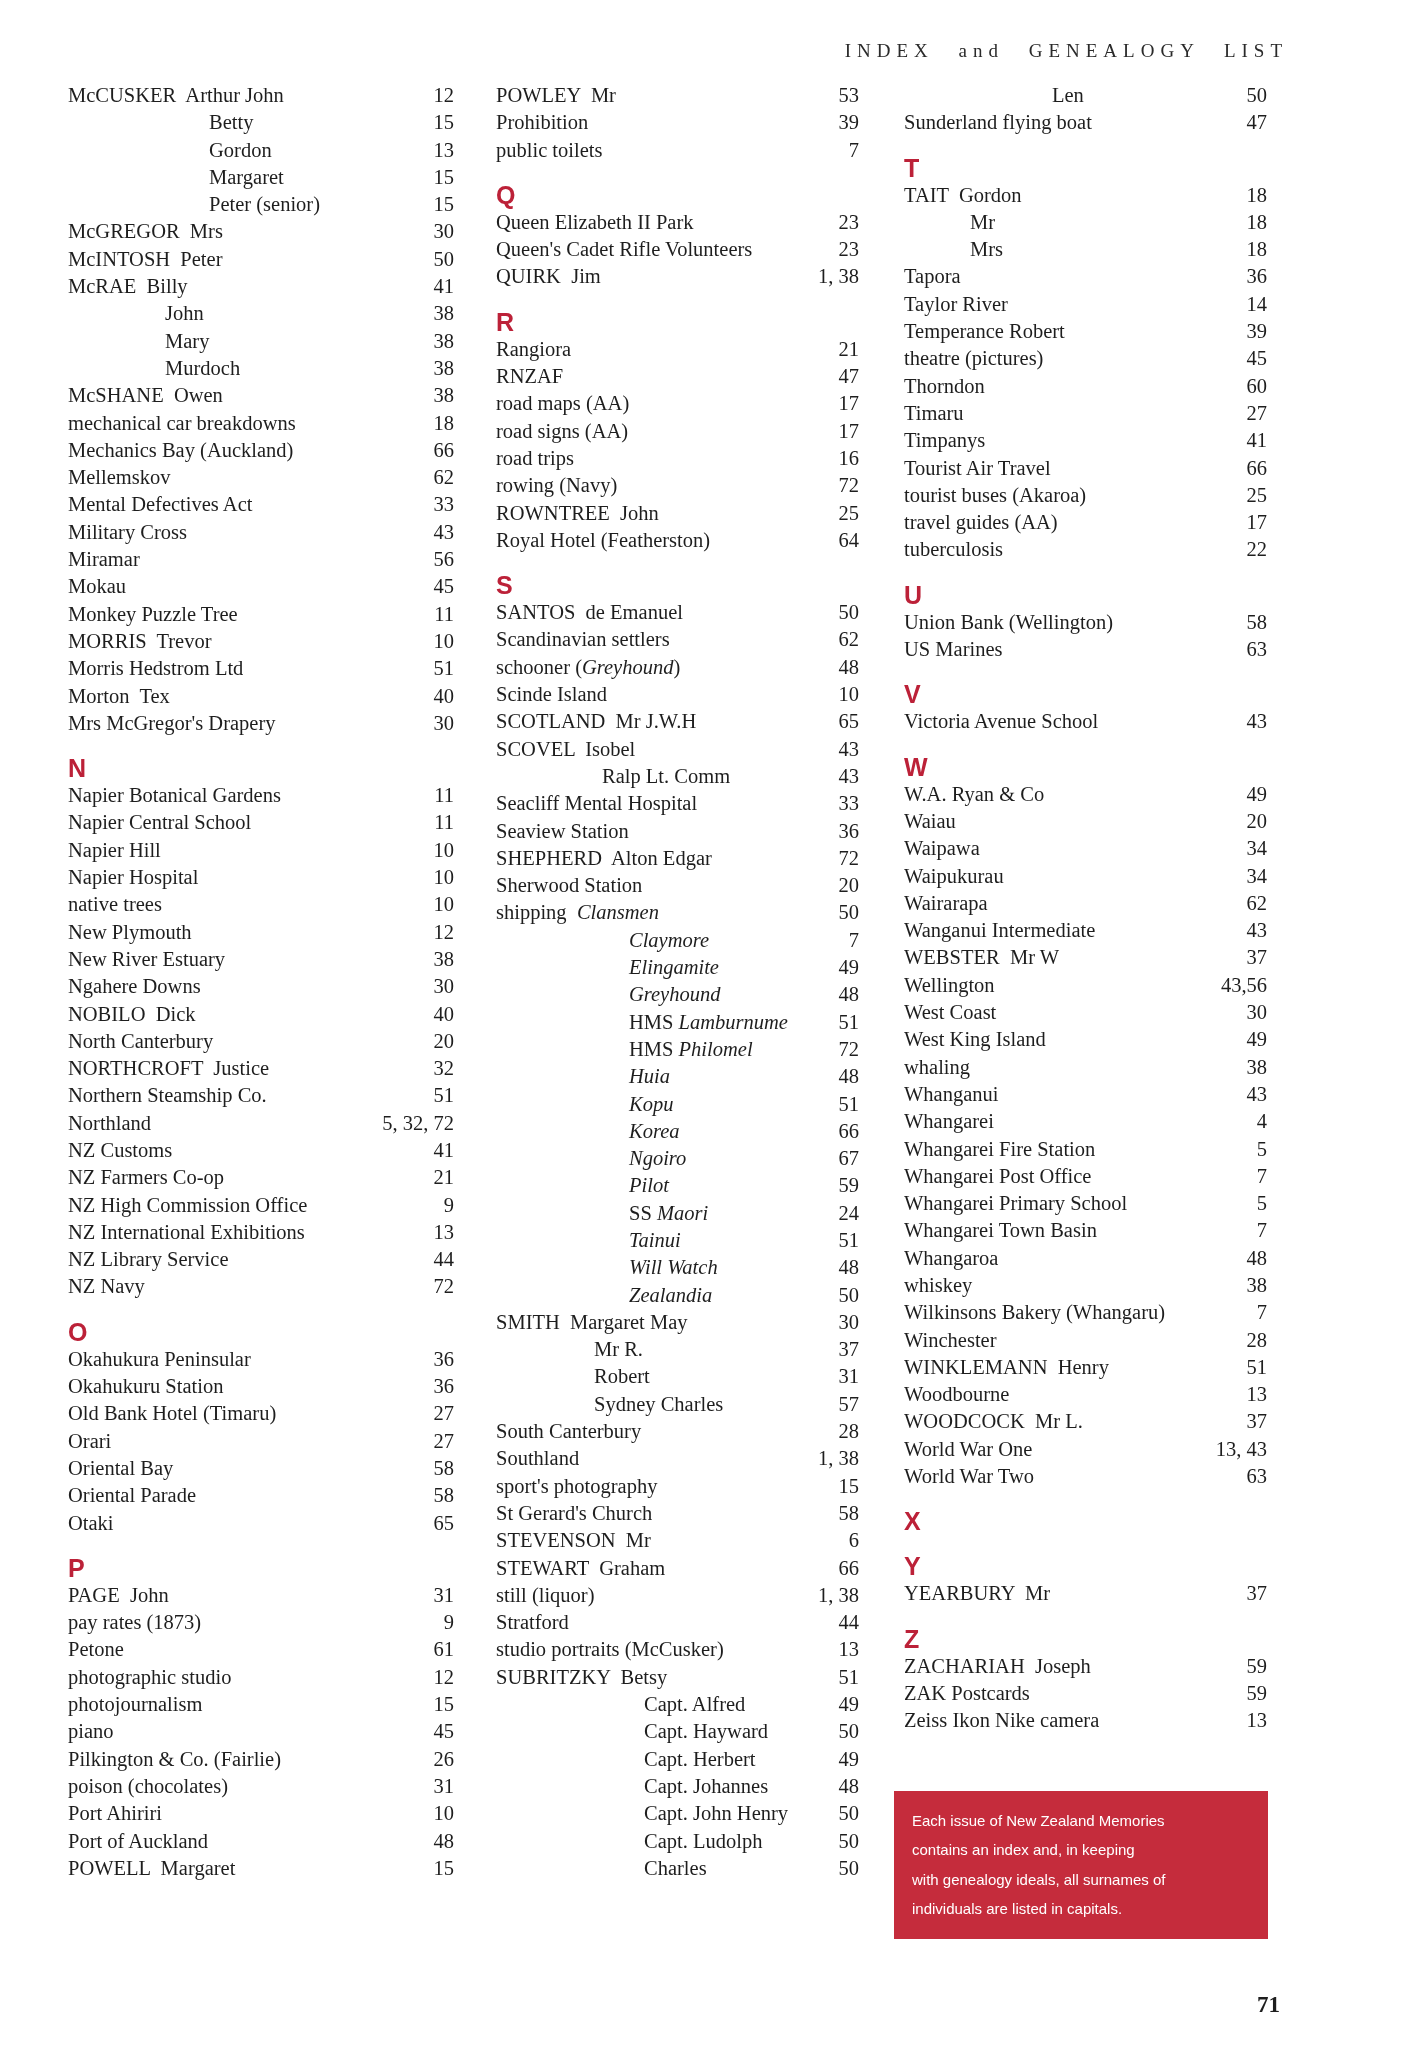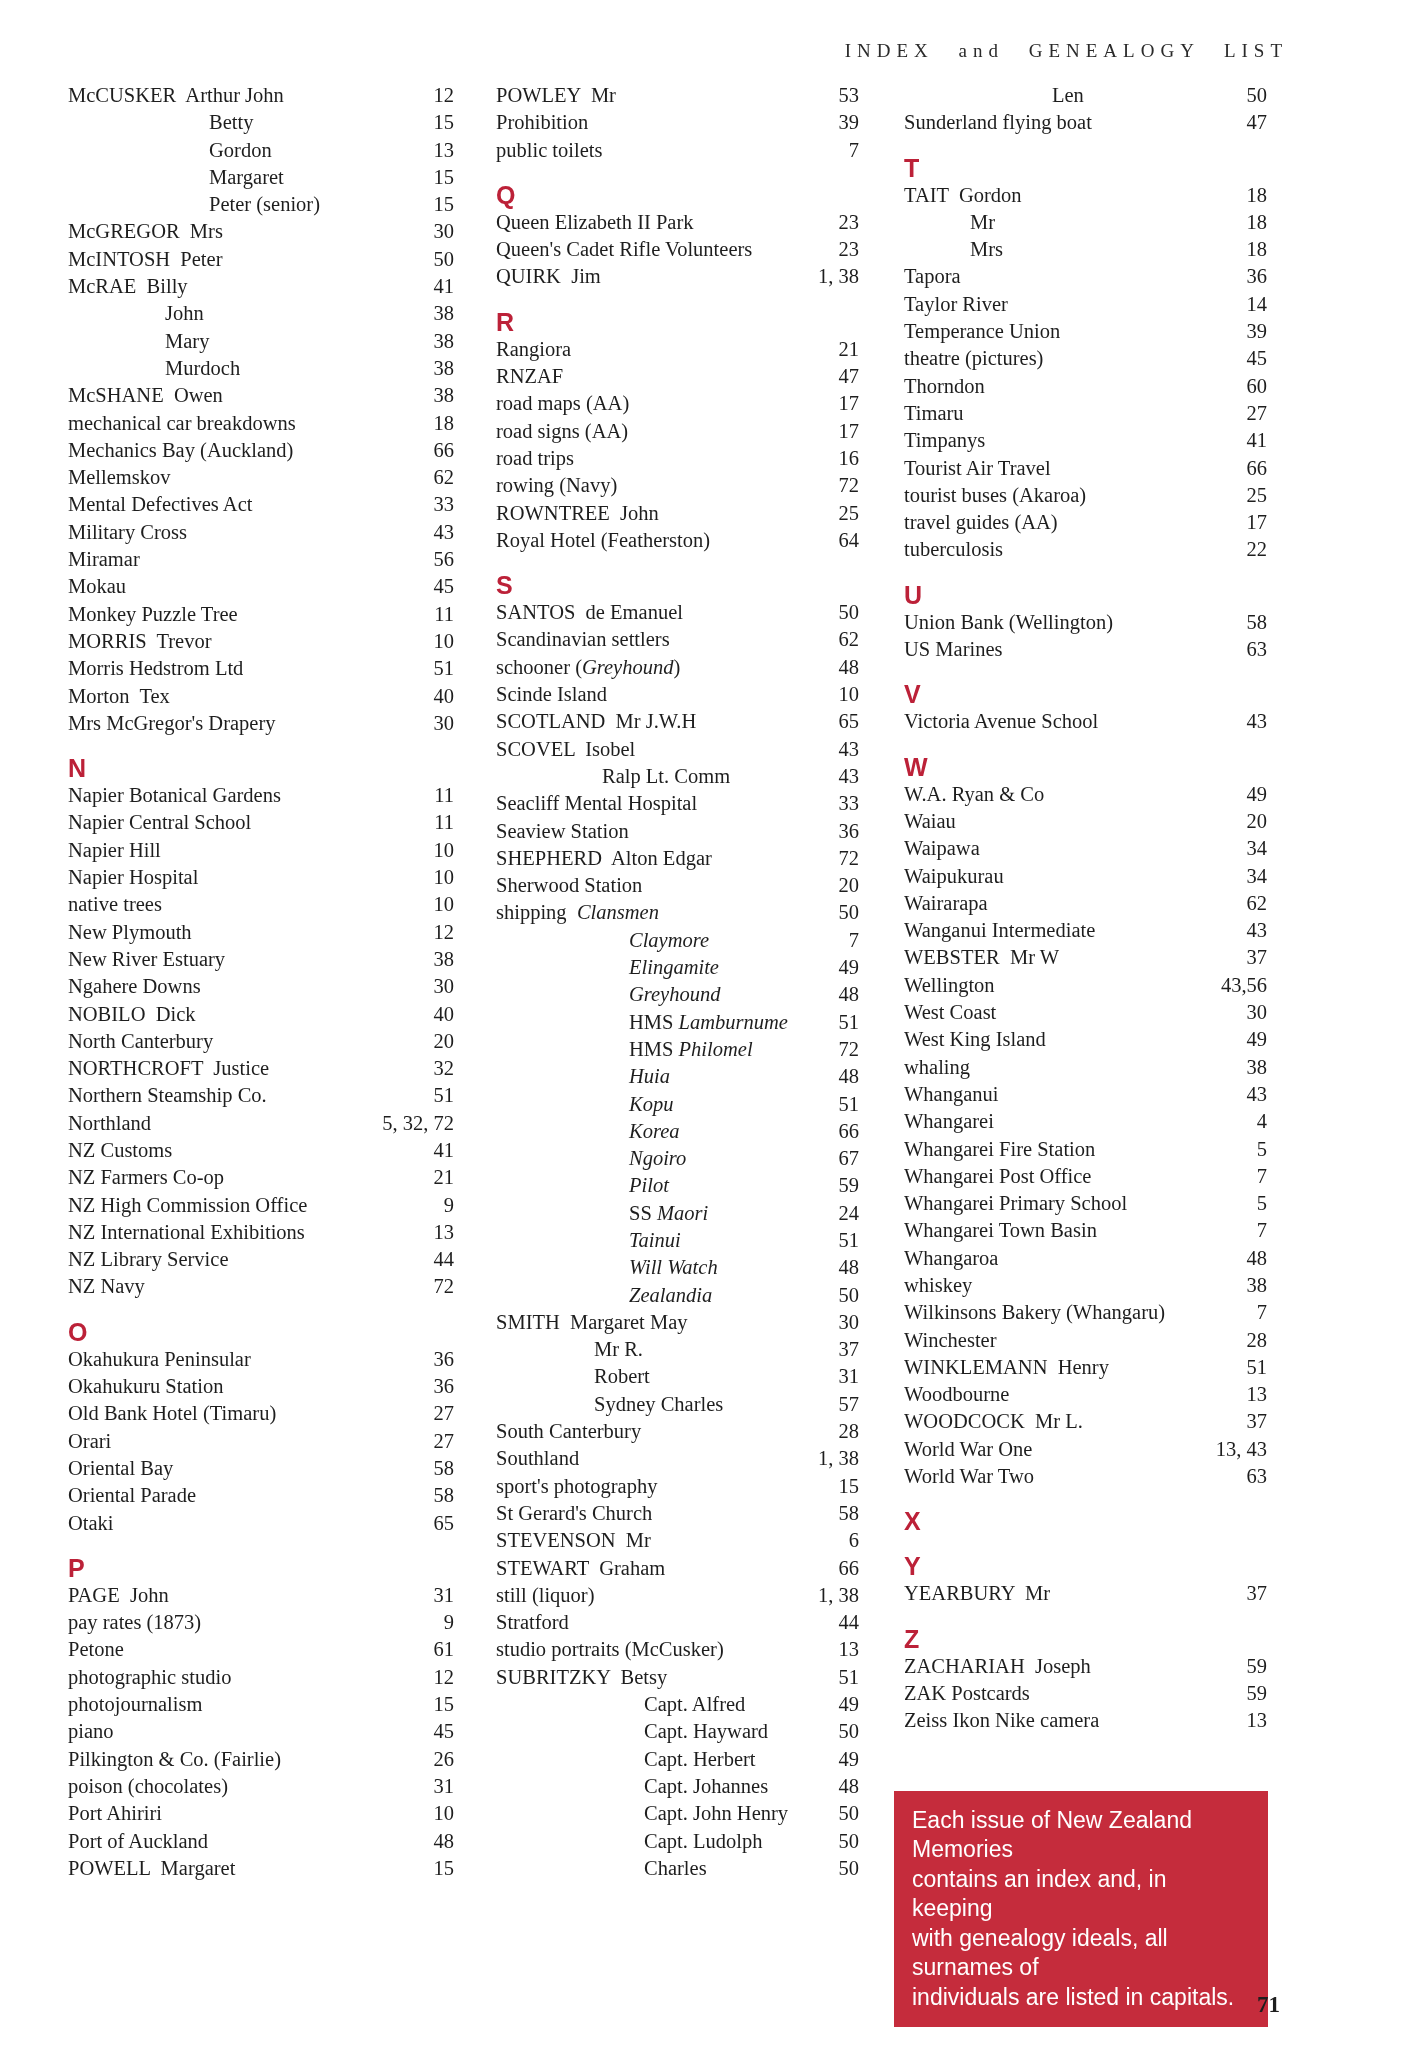--- a/index.html
+++ b/index.html
@@ -29,21 +29,21 @@
   .row .p{margin-left:auto;text-align:right;white-space:pre;padding-left:8px;}
   .letter{
     height:45px;display:flex;align-items:flex-end;
     font-family:"Liberation Sans","DejaVu Sans",sans-serif;
     font-weight:bold;font-size:25px;line-height:27px;
   }
   .note{
     margin-top:56px;margin-left:-10px;width:374px;
     box-sizing:border-box;padding:15px 18px;
     font-family:"Liberation Sans","DejaVu Sans",sans-serif;
-    color:#ffffff;font-size:23px;line-height:29.5px;
+    color:#ffffff;font-size:15px;line-height:29.5px;
   }
   .page-number{
     position:absolute;top:1992px;right:147px;
     font-size:23px;font-weight:bold;color:#1e1e1e;
   }
 </style>
 </head>
 <body>
 
 <div class="page-header">INDEX and GENEALOGY LIST</div>
@@ -183,21 +183,21 @@
     </div>
   <div class="col col3">
       <div class="row" style="padding-left: 148px; justify-content: space-between;"><span class="t">Len</span><span class="p">50</span></div>
       <div class="row"><span class="t">Sunderland flying boat</span><span class="p">47</span></div>
       <div class="letter" style="color: rgb(188, 33, 56);">T</div>
       <div class="row"><span class="t">TAIT  Gordon</span><span class="p">18</span></div>
       <div class="row" style="padding-left: 66px;"><span class="t">Mr</span><span class="p">18</span></div>
       <div class="row" style="padding-left: 66px;"><span class="t">Mrs</span><span class="p">18</span></div>
       <div class="row"><span class="t">Tapora</span><span class="p">36</span></div>
       <div class="row"><span class="t">Taylor River</span><span class="p">14</span></div>
-      <div class="row"><span class="t">Temperance Union</span><span class="p">39</span></div>
+      <div class="row"><span class="t">Temperance Robert</span><span class="p">39</span></div>
       <div class="row"><span class="t">theatre (pictures)</span><span class="p">45</span></div>
       <div class="row"><span class="t">Thorndon</span><span class="p">60</span></div>
       <div class="row"><span class="t">Timaru</span><span class="p">27</span></div>
       <div class="row"><span class="t">Timpanys</span><span class="p">41</span></div>
       <div class="row"><span class="t">Tourist Air Travel</span><span class="p">66</span></div>
       <div class="row"><span class="t">tourist buses (Akaroa)</span><span class="p">25</span></div>
       <div class="row"><span class="t">travel guides (AA)</span><span class="p">17</span></div>
       <div class="row"><span class="t">tuberculosis</span><span class="p">22</span></div>
       <div class="letter" style="color: rgb(188, 33, 56);">U</div>
       <div class="row"><span class="t">Union Bank (Wellington)</span><span class="p">58</span></div>

